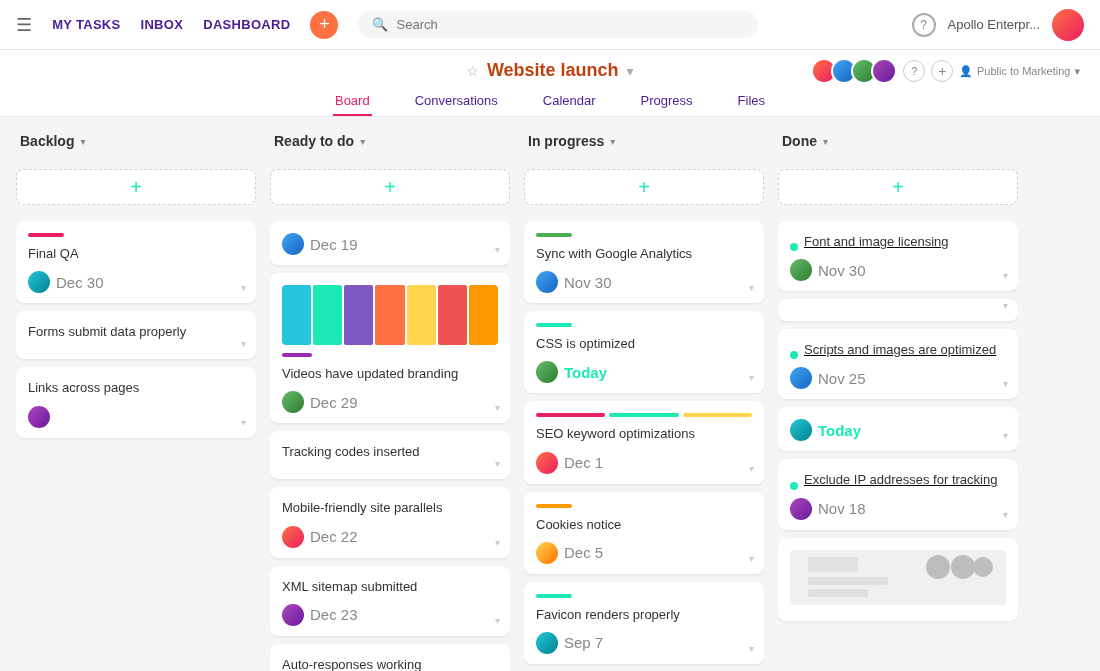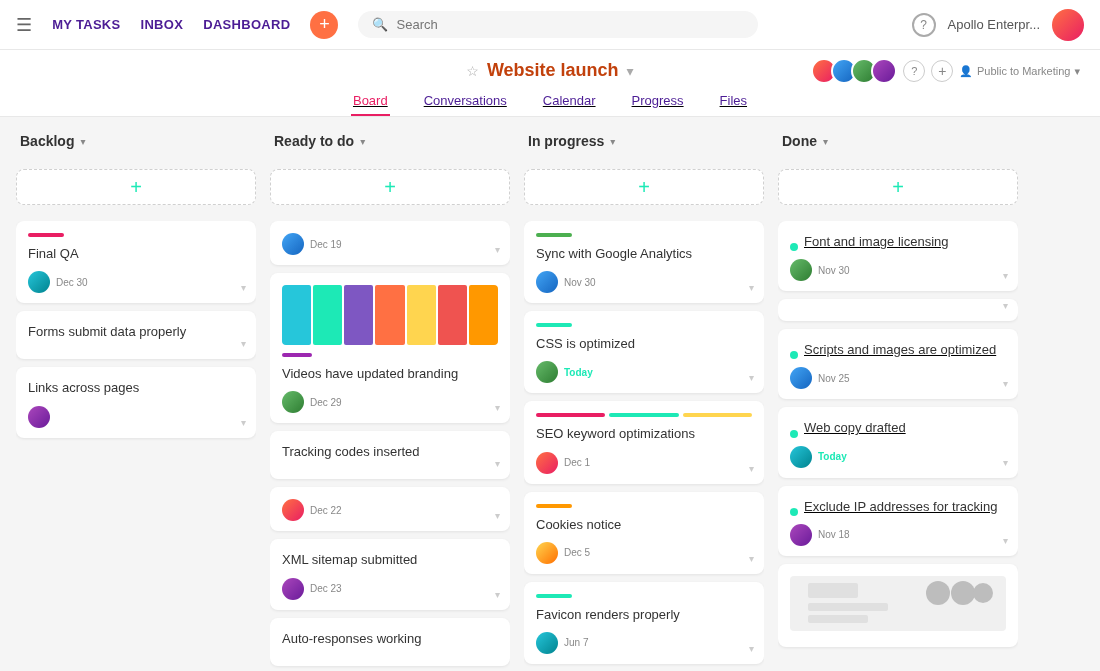--- a/index.html
+++ b/index.html
@@ -133,22 +133,21 @@
       font-size: 18px;
       font-weight: 600;
       color: #c2410c;
     }
     .project-title-icon {
       color: #aaa;
       font-size: 14px;
     }
     .project-tabs {
       display: flex;
-      gap: 32px;
-      text-decoration: underline;
+      gap: 41px;
     }
     .project-tab {
       font-size: 13px;
       color: #4c1d95;
       padding: 6px 2px;
       cursor: pointer;
       border-bottom: 2px solid transparent;
     }
     .project-tab.active {
       color: #e91e63;
@@ -288,21 +287,21 @@
       display: flex;
       align-items: center;
       gap: 6px;
     }
     .card-avatar {
       width: 22px;
       height: 22px;
       border-radius: 50%;
     }
     .card-date {
-      font-size: 10px;
+      font-size: 15px;
       color: #888;
     }
     .card-date.today {
       color: #1de9b6;
       font-weight: 600;
     }
     .card-chevron {
       position: absolute;
       right: 10px;
       bottom: 10px;
@@ -506,20 +505,21 @@
           </div>
           <span class="card-chevron">▾</span>
         </div>
 
         <div class="card">
           <div class="card-title">Tracking codes inserted</div>
           <span class="card-chevron">▾</span>
         </div>
 
         <div class="card">
+          <div class="card-title">Mobile-friendly site parallels</div>
           <div class="card-footer">
             <div class="card-avatar ca1"></div>
             <span class="card-date">Dec 22</span>
           </div>
           <span class="card-chevron">▾</span>
         </div>
 
         <div class="card">
           <div class="card-title">XML sitemap submitted</div>
           <div class="card-footer">
@@ -586,21 +586,21 @@
             <span class="card-date">Dec 5</span>
           </div>
           <span class="card-chevron">▾</span>
         </div>
 
         <div class="card">
           <div class="card-color-bar" style="background:#1de9b6;"></div>
           <div class="card-title">Favicon renders properly</div>
           <div class="card-footer">
             <div class="card-avatar ca6"></div>
-            <span class="card-date">Jun 7</span>
+            <span class="card-date">Sep 7</span>
           </div>
           <span class="card-chevron">▾</span>
         </div>
 
         <div class="card">
           <div class="card-color-bar" style="background:#9c27b0;"></div>
 
         </div>
       </div>
     </div>
@@ -635,24 +635,20 @@
             <span class="done-card-title">Scripts and images are optimized</span>
           </div>
           <div class="card-footer">
             <div class="card-avatar ca2"></div>
             <span class="card-date">Nov 25</span>
           </div>
           <span class="card-chevron">▾</span>
         </div>
 
         <div class="card">
-          <div class="done-card-header">
-            <div class="status-dot dot-teal"></div>
-            <span class="done-card-title">Web copy drafted</span>
-          </div>
           <div class="card-footer">
             <div class="card-avatar ca6"></div>
             <span class="card-date today">Today</span>
           </div>
           <span class="card-chevron">▾</span>
         </div>
 
         <div class="card">
           <div class="done-card-header">
             <div class="status-dot dot-teal"></div>

